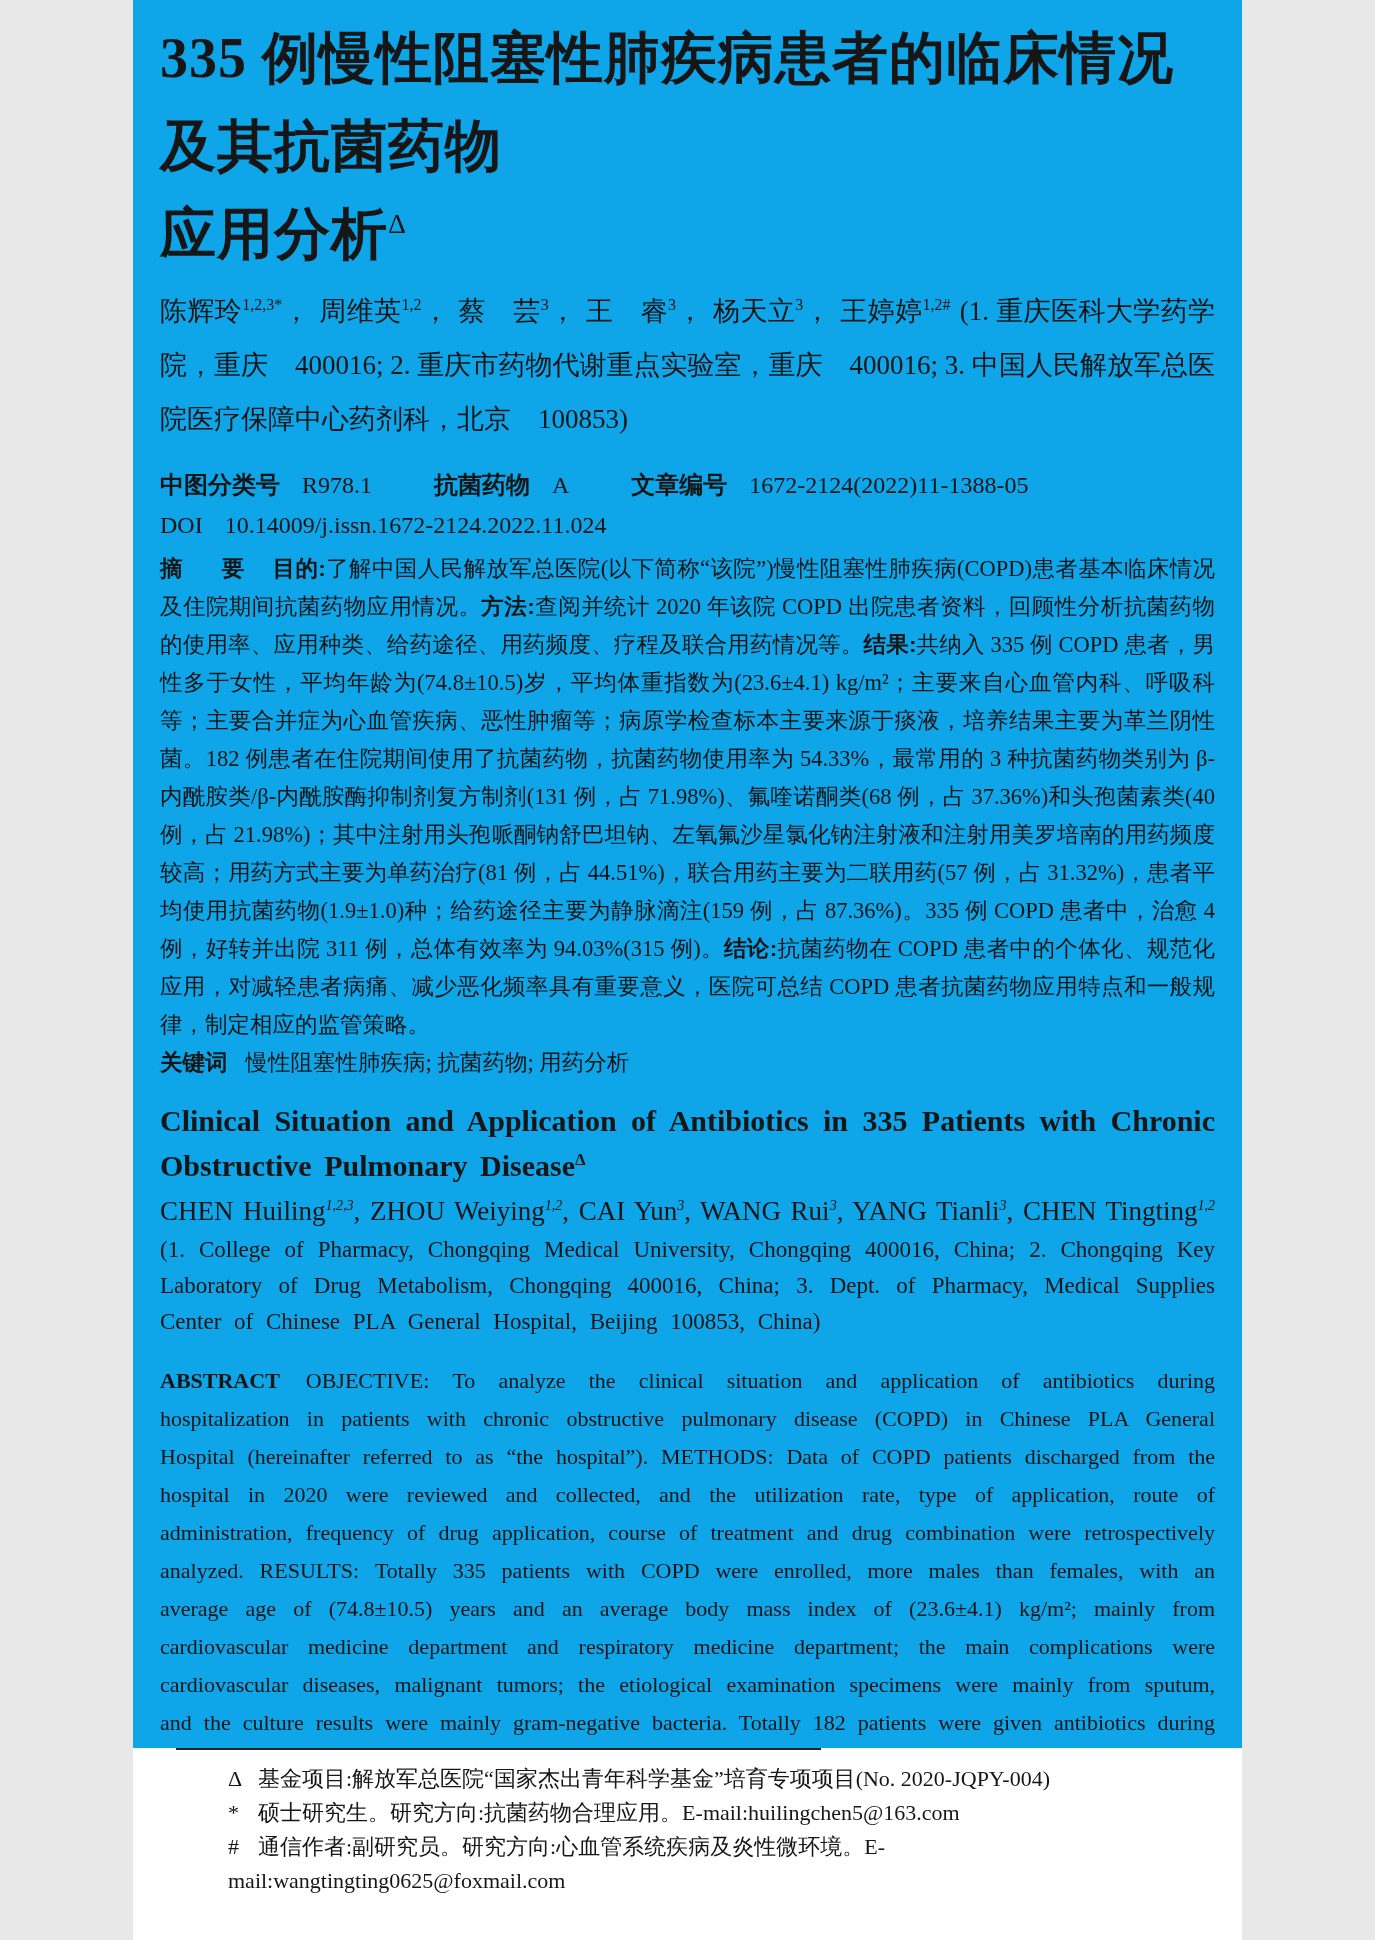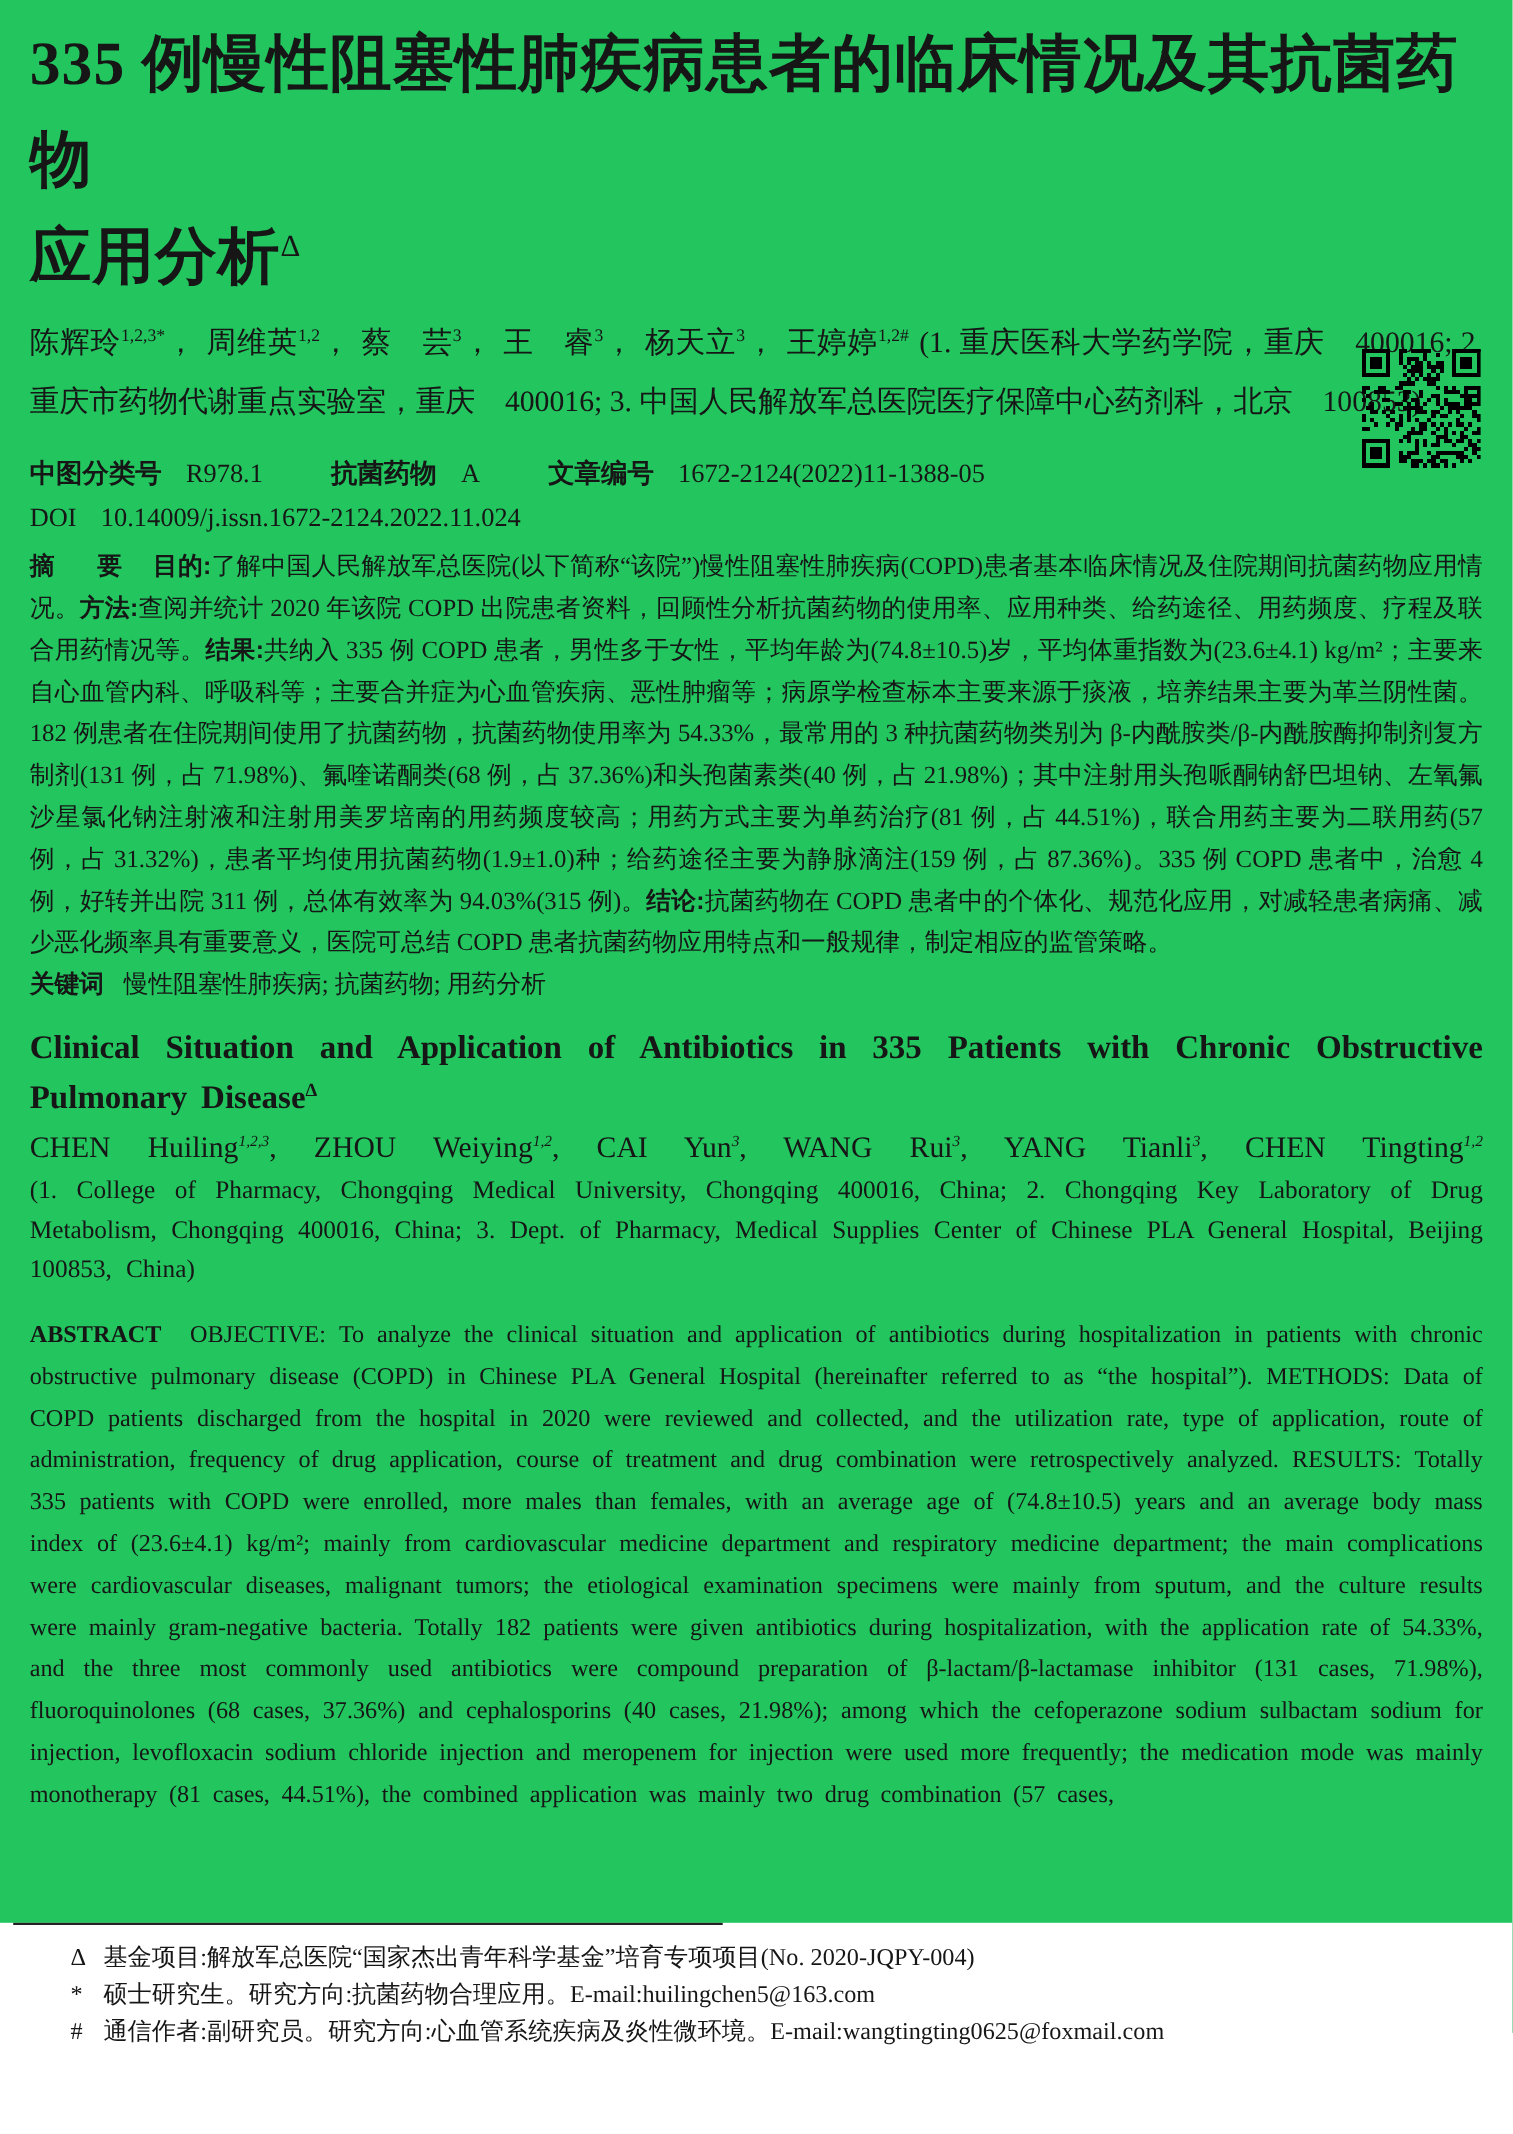--- a/index.html
+++ b/index.html
@@ -1,18 +1,18 @@
 <!DOCTYPE html>
 <html><head>
 <meta charset="utf-8">
 <style>
   html,body{margin:0;padding:0;background:#e8e8e8;}
   .page{
-    position:relative;width:1375px;height:1940px;margin:0 auto;
-    background:#22c55e;color:#161616;overflow:hidden;
+    position:relative;width:1109px;height:1940px;margin:0 auto;
+    background:#0ea5e9;color:#161616;overflow:hidden;
     font-family:"Liberation Serif","DejaVu Serif",serif;
     box-sizing:border-box;
   }
   .content{padding:14px 27px 0 27px;}
   sup{line-height:0;}
 
   
   .title-cn{
     font-size:56px;line-height:88px;font-weight:700;letter-spacing:1px;
     font-family:"Liberation Serif","DejaVu Serif",serif;
@@ -73,21 +73,21 @@
   
   .abstract-en{
     margin-top:22px;font-size:22px;line-height:38px;
     text-align:justify;word-spacing:5px;
   }
   .abs-lbl-en{margin-right:26px;font-family:"Liberation Serif","DejaVu Serif",serif;}
 
   
   .bottom{
     position:absolute;left:0;right:0;top:1748px;bottom:0;
-    background:#ffffff;padding:0 12px;
+    background:#ffffff;padding:0 43px;
   }
   .rule{width:645px;border-top:2px solid #222;}
   .footnotes{margin-top:12px;padding-left:52px;font-size:22px;line-height:34px;}
   .footnote .marker{display:inline-block;min-width:30px;}
   .footer{
     position:absolute;left:27px;right:27px;bottom:16px;
     display:flex;justify-content:space-between;font-size:21.5px;line-height:28px;
   }
   .footer .pgnum{margin-right:14px;}
 </style>

